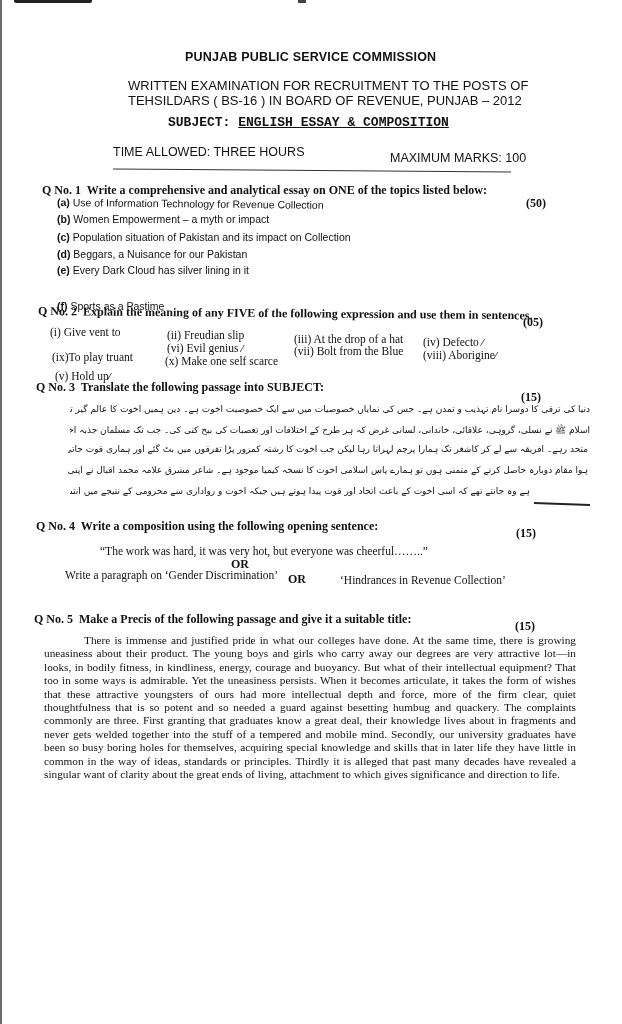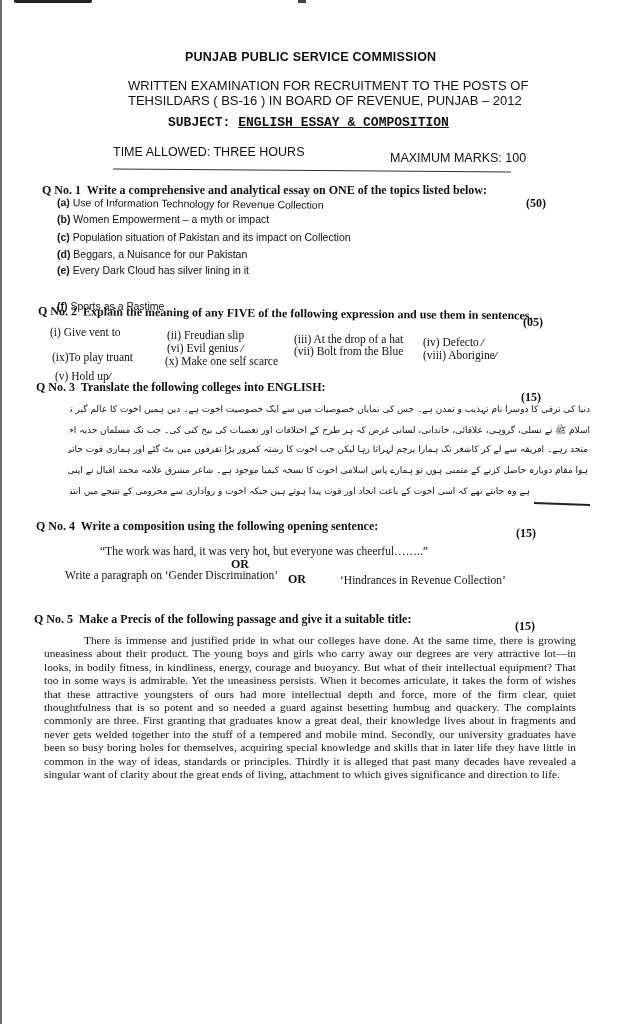--- a/index.html
+++ b/index.html
@@ -72,21 +72,21 @@
 <div class="abs item" style="left:165px; top:355px;">(x) Make one self scarce</div>
 
 <div class="abs item" style="left:294px; top:333px;">(iii) At the drop of a hat</div>
 <div class="abs item" style="left:294px; top:345px;">(vii) Bolt from the Blue</div>
 
 <div class="abs item" style="left:423px; top:336px;"><span>(iv) Defecto</span> <span class="tick">⁄</span></div>
 <div class="abs item" style="left:423px; top:349px;"><span>(viii) Aborigine</span><span class="tick">⁄</span></div>
 
 <div class="abs q" style="left:36px; top:380px;">
   <span>Q No. 3</span>&nbsp;
-  <span>Translate the following colleges into ENGLISH:</span>
+  <span>Translate the following passage into SUBJECT:</span>
 </div>
 <div class="abs num" style="left:521px; top:390px;">(15)</div>
 <div class="abs urdu" style="right:32px; top:404px; width:520px; overflow:hidden;">دنیا کی ترقی کا دوسرا نام تہذیب و تمدن ہے۔ جس کی نمایاں خصوصیات میں سے ایک خصوصیت اخوت ہے۔ دین ہمیں اخوت کا عالم گیر تصور دیتا ہے۔ پیغمبر</div>
 <div class="abs urdu" style="right:32px; top:424px; width:520px; overflow:hidden;">اسلام ﷺ نے نسلی، گروہی، علاقائی، خاندانی، لسانی غرض کہ ہر طرح کے اختلافات اور تعصبات کی بیخ کنی کی۔ جب تک مسلمان جذبہ اخوت پر عمل پیرا رہے، باہم</div>
 <div class="abs urdu" style="right:34px; top:444px; width:520px; overflow:hidden;">متحد رہے۔ افریقہ سے لے کر کاشغر تک ہمارا پرچم لہراتا رہا لیکن جب اخوت کا رشتہ کمزور پڑا تفرقوں میں بٹ گئے اور ہماری قوت جاتی رہی۔ آج بھی اگر ہم اپنا کھویا</div>
 <div class="abs urdu" style="right:34px; top:465px; width:520px; overflow:hidden;">ہوا مقام دوبارہ حاصل کرنے کے متمنی ہوں تو ہمارے پاس اسلامی اخوت کا نسخہ کیمیا موجود ہے۔ شاعر مشرق علامہ محمد اقبال نے اپنی شاعری میں اخوت پر بہت زور دیا</div>
 <div class="abs urdu" style="right:92px; top:486px; width:460px; overflow:hidden;">ہے وہ جانتے تھے کہ اسی اخوت کے باعث اتحاد اور قوت پیدا ہوتے ہیں جبکہ اخوت و رواداری سے محرومی کے نتیجے میں انتشار اور ضعف جنم لیتے ہیں۔</div>
 <div class="dash"></div>
 
 <div class="abs q" style="left:36px; top:519px;">

